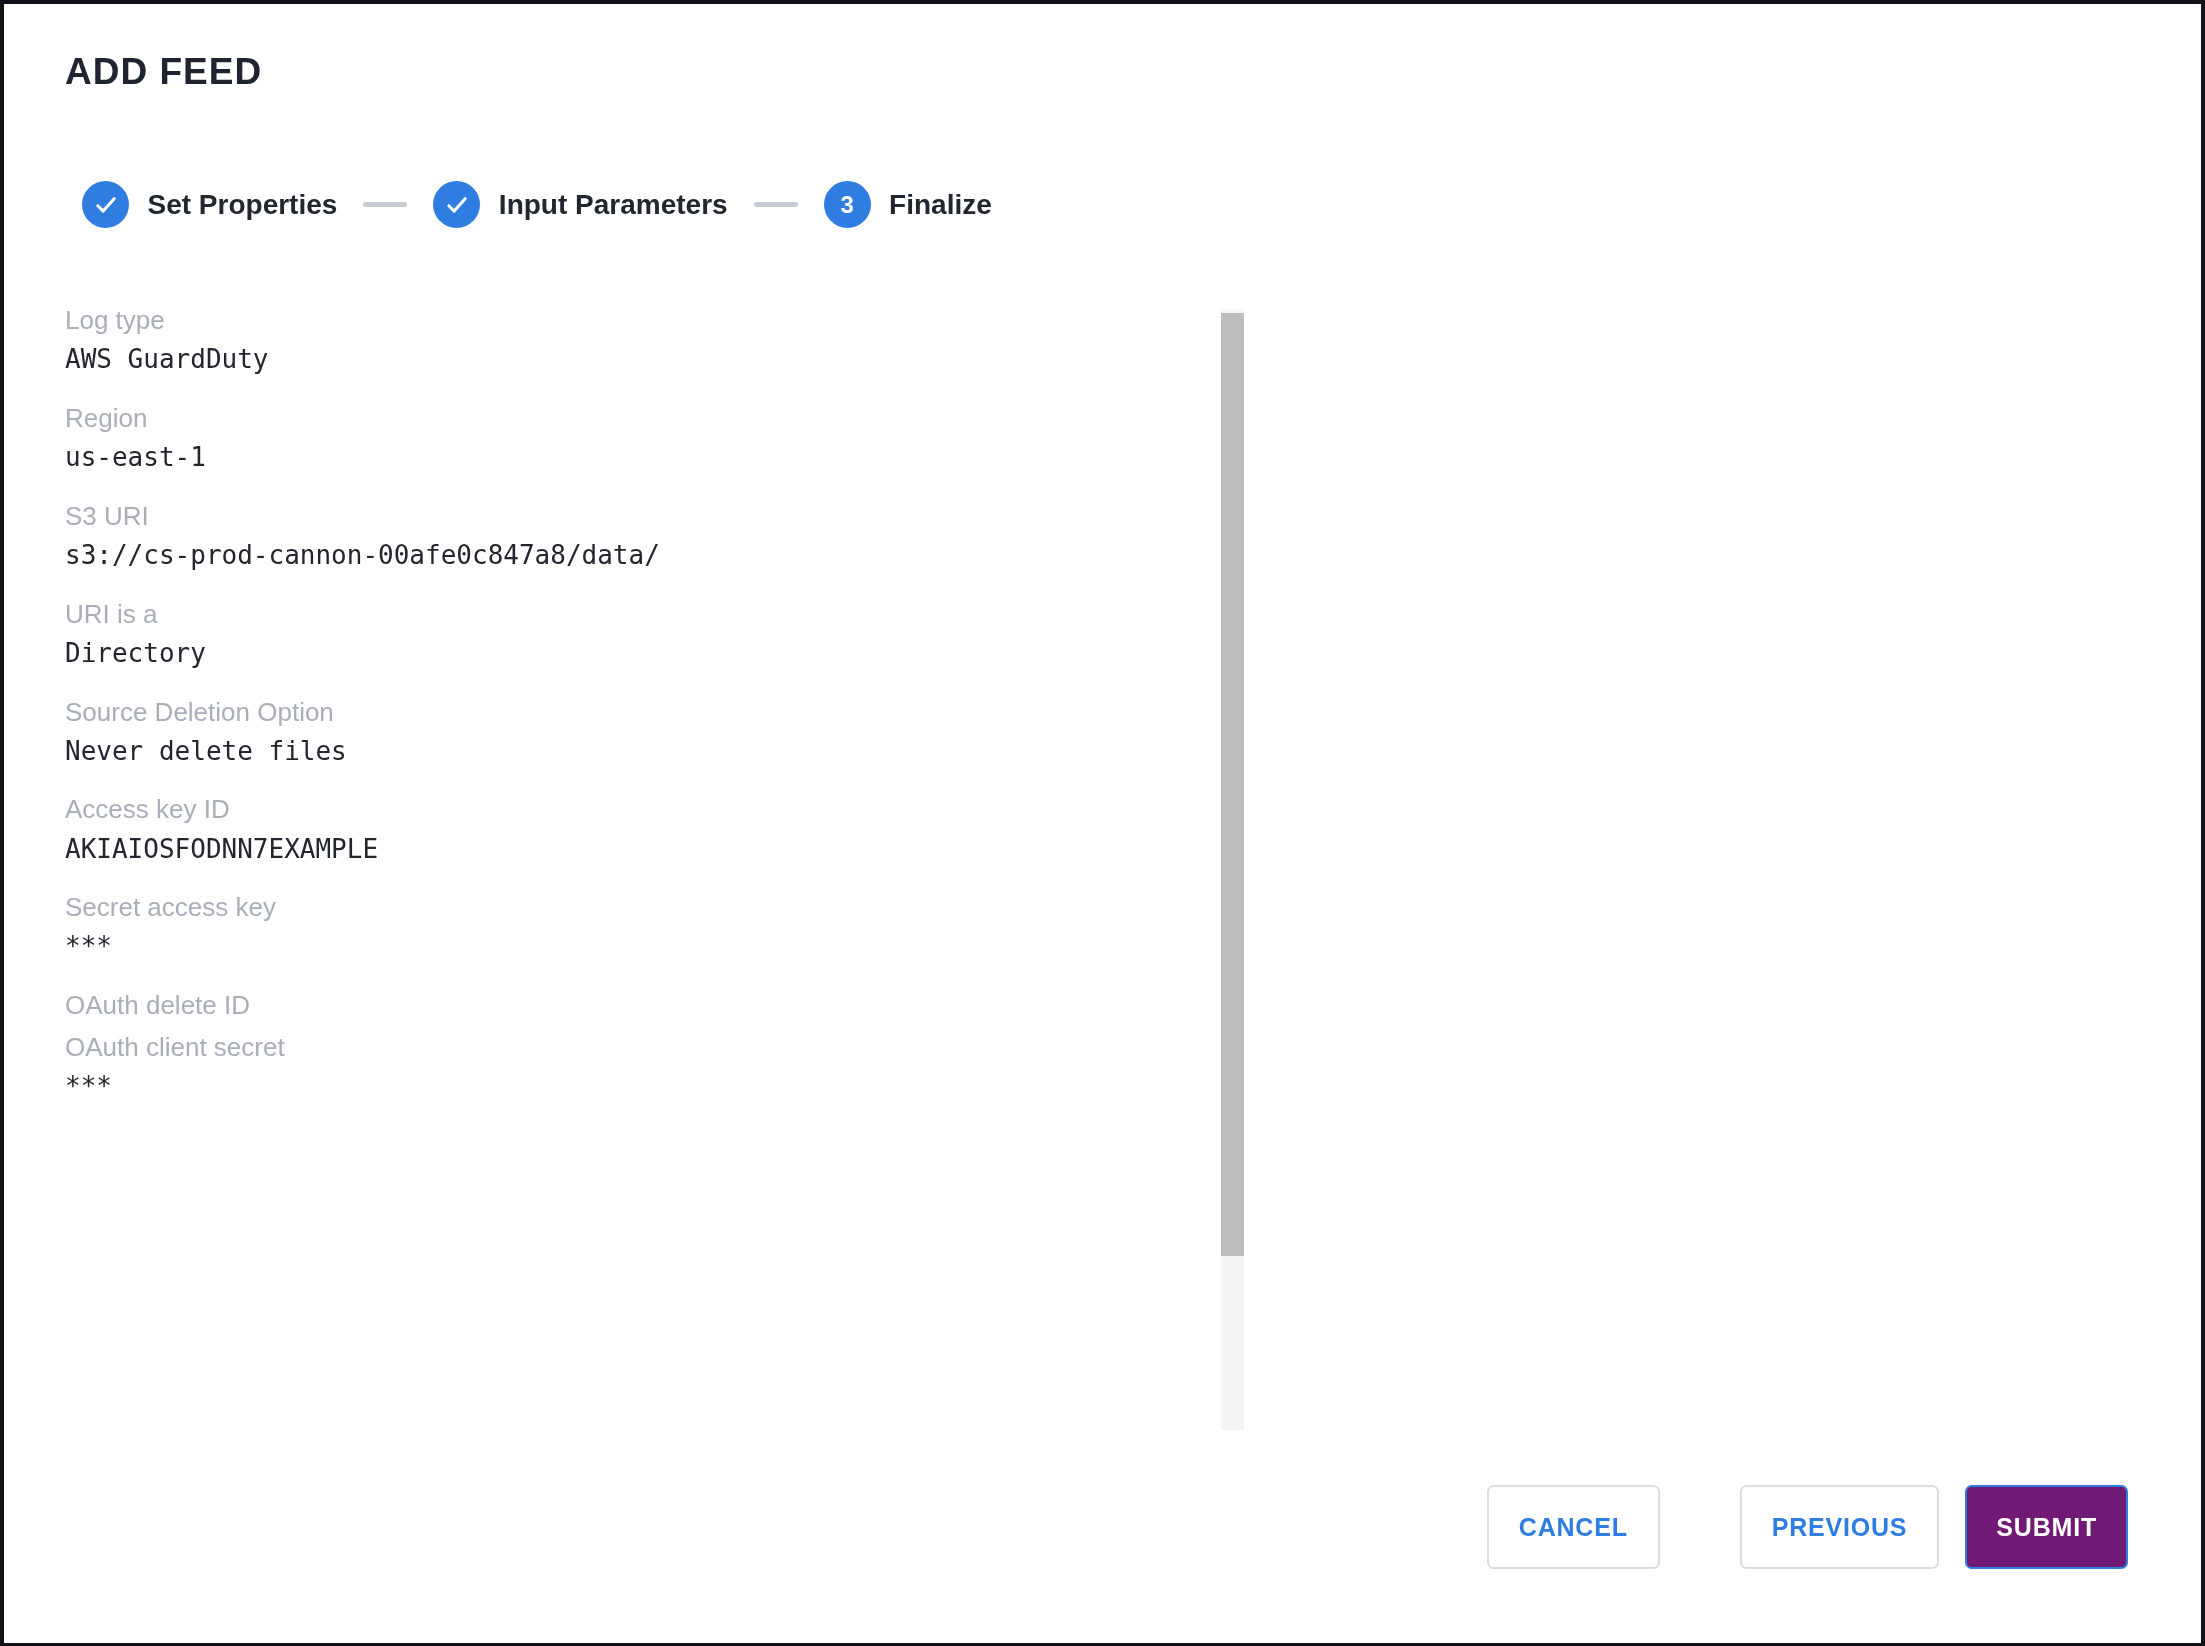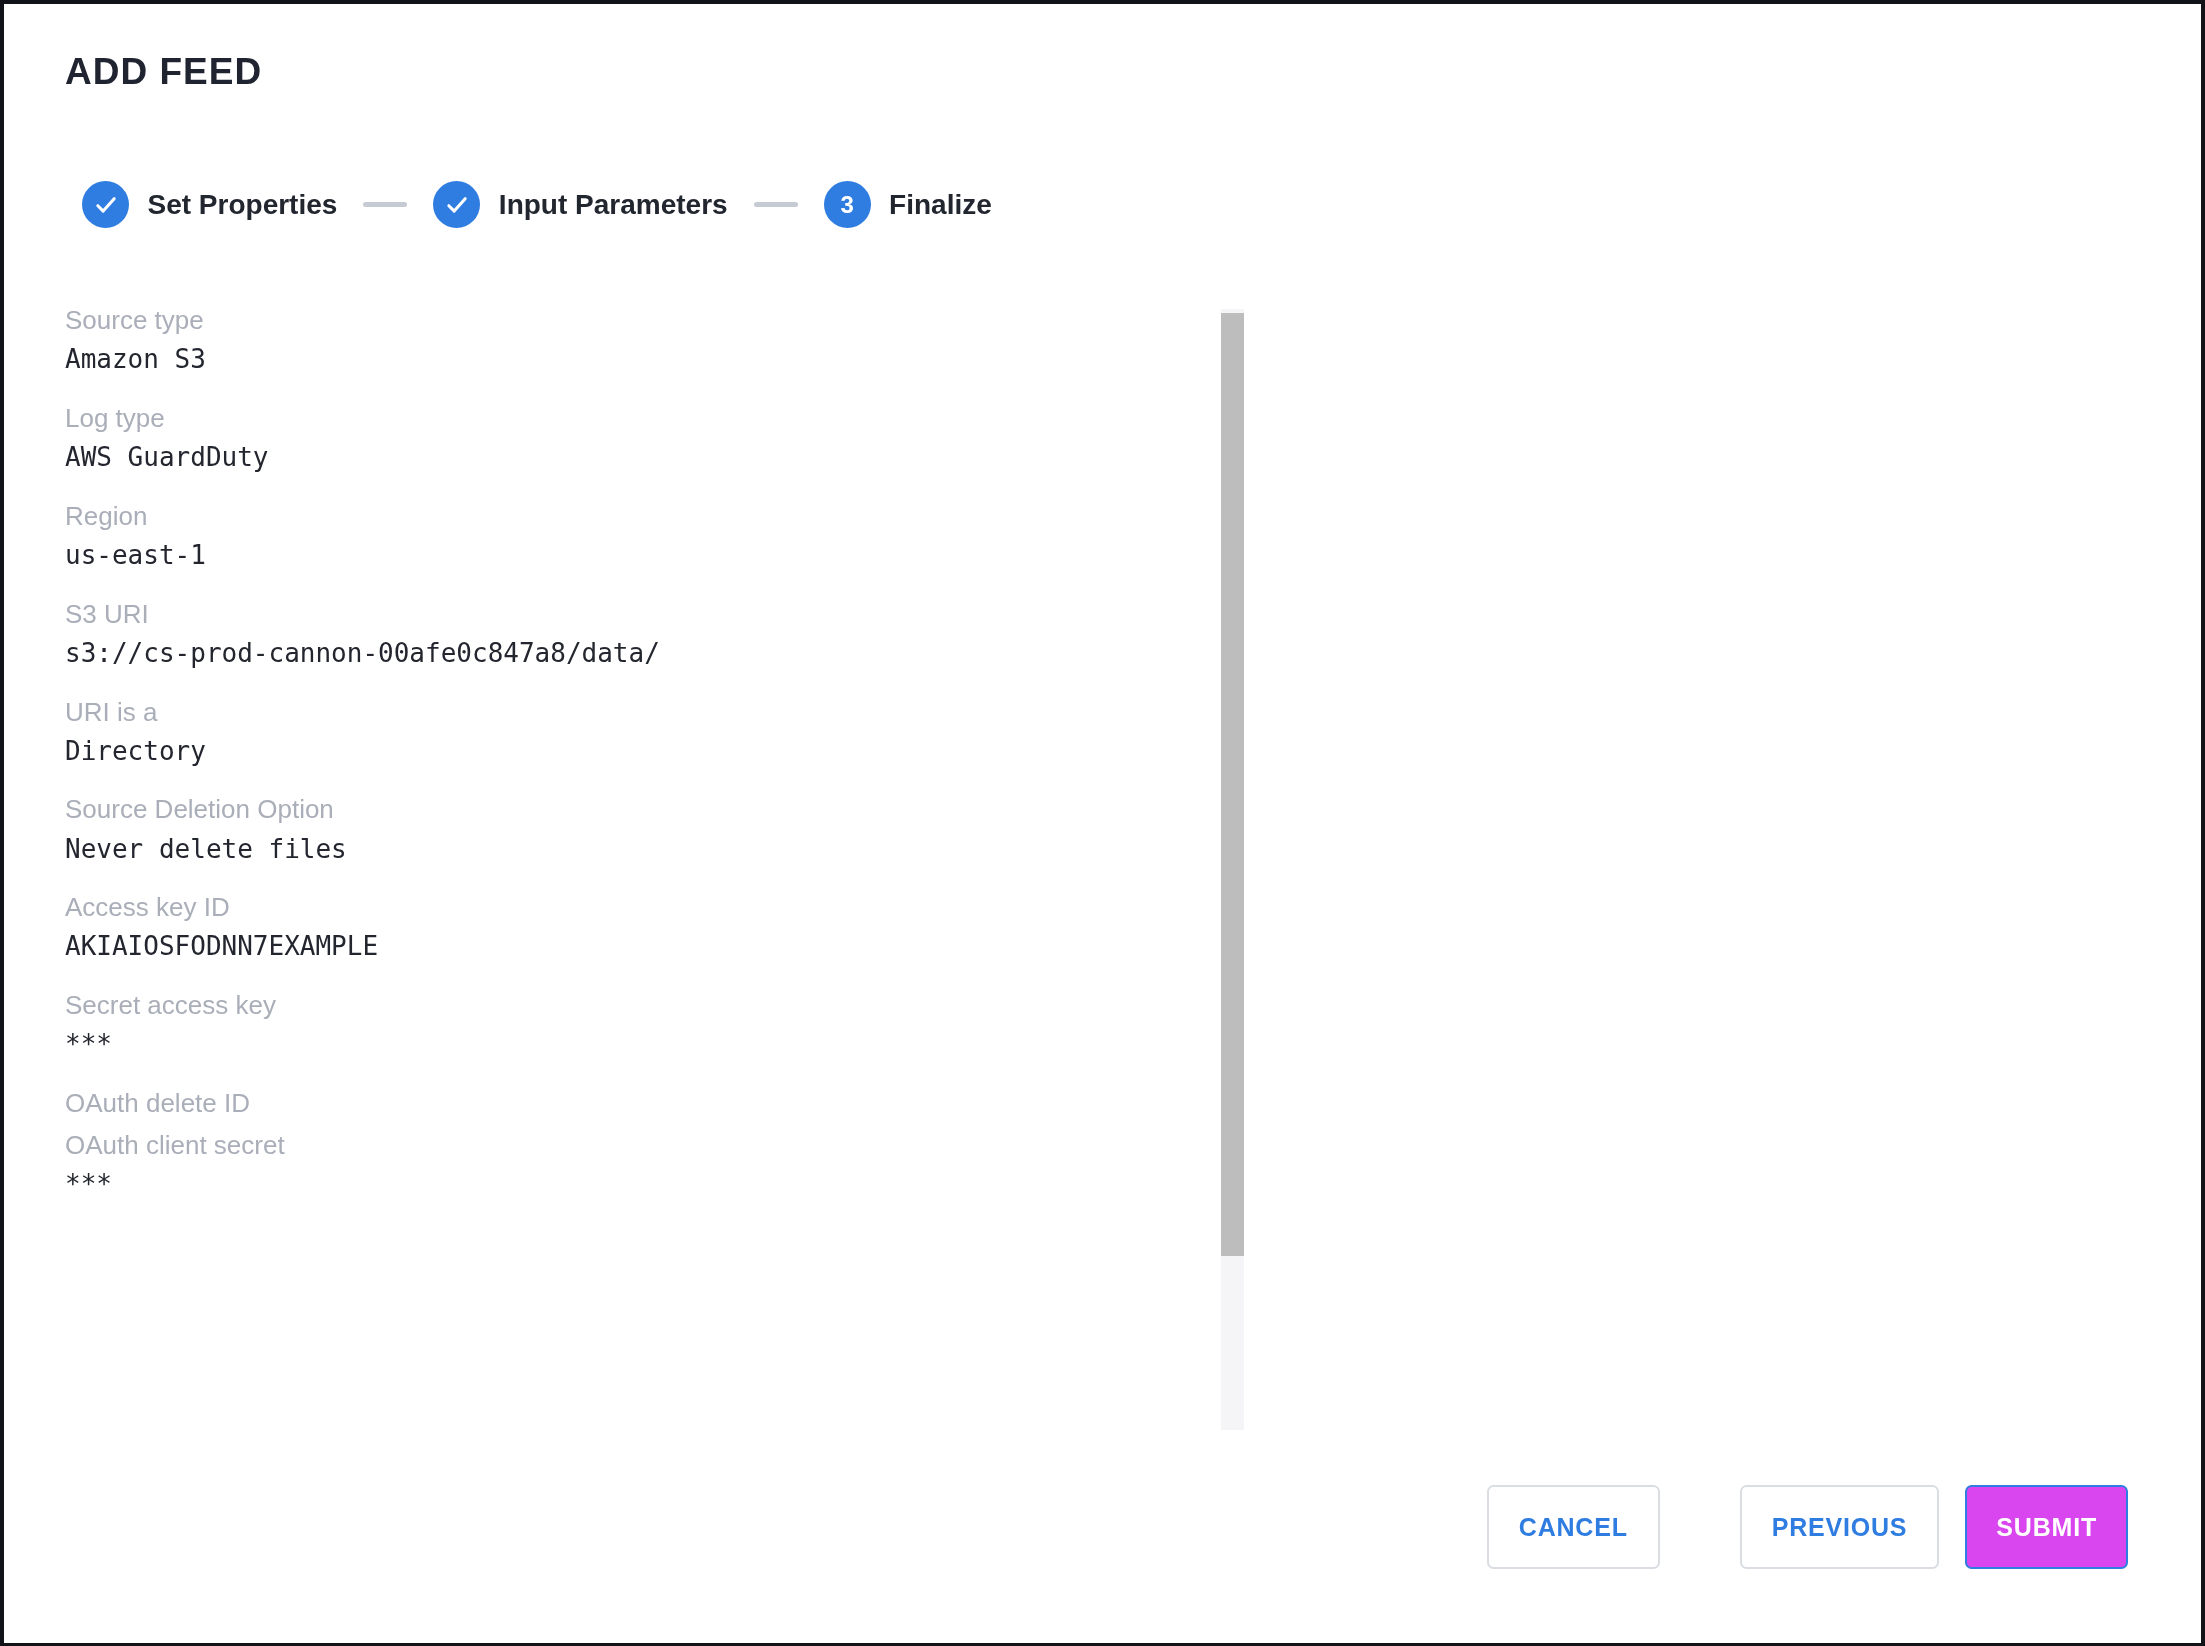--- a/index.html
+++ b/index.html
@@ -155,21 +155,21 @@
     white-space: nowrap;
     user-select: none;
   }
   .btn-outline {
     background: #ffffff;
     border: 2px solid #dadde2;
     color: #2f7de1;
     padding: 8px 30px;
   }
   .btn-primary {
-    background: #d946ef;
+    background: #701a75;
     border: 2px solid #2f7de1;
     color: #ffffff;
     padding: 15px 29px;
   }
   .btn-gap-lg { margin-left: 80px; }
   .btn-gap-sm { margin-left: 26px; }
 </style>
 </head>
 <body>
 
@@ -205,24 +205,20 @@
       <div class="step-circle">
         <span class="step-num">3</span>
       </div>
       <div class="step-label">Finalize</div>
     </div>
 
   </div>
 
   <div class="summary">
 
-    <div class="field">
-      <div class="field-label">Source type</div>
-      <div class="field-value">Amazon S3</div>
-    </div>
 
     <div class="field">
       <div class="field-label">Log type</div>
       <div class="field-value">AWS GuardDuty</div>
     </div>
 
     <div class="field">
       <div class="field-label">Region</div>
       <div class="field-value">us-east-1</div>
     </div>

